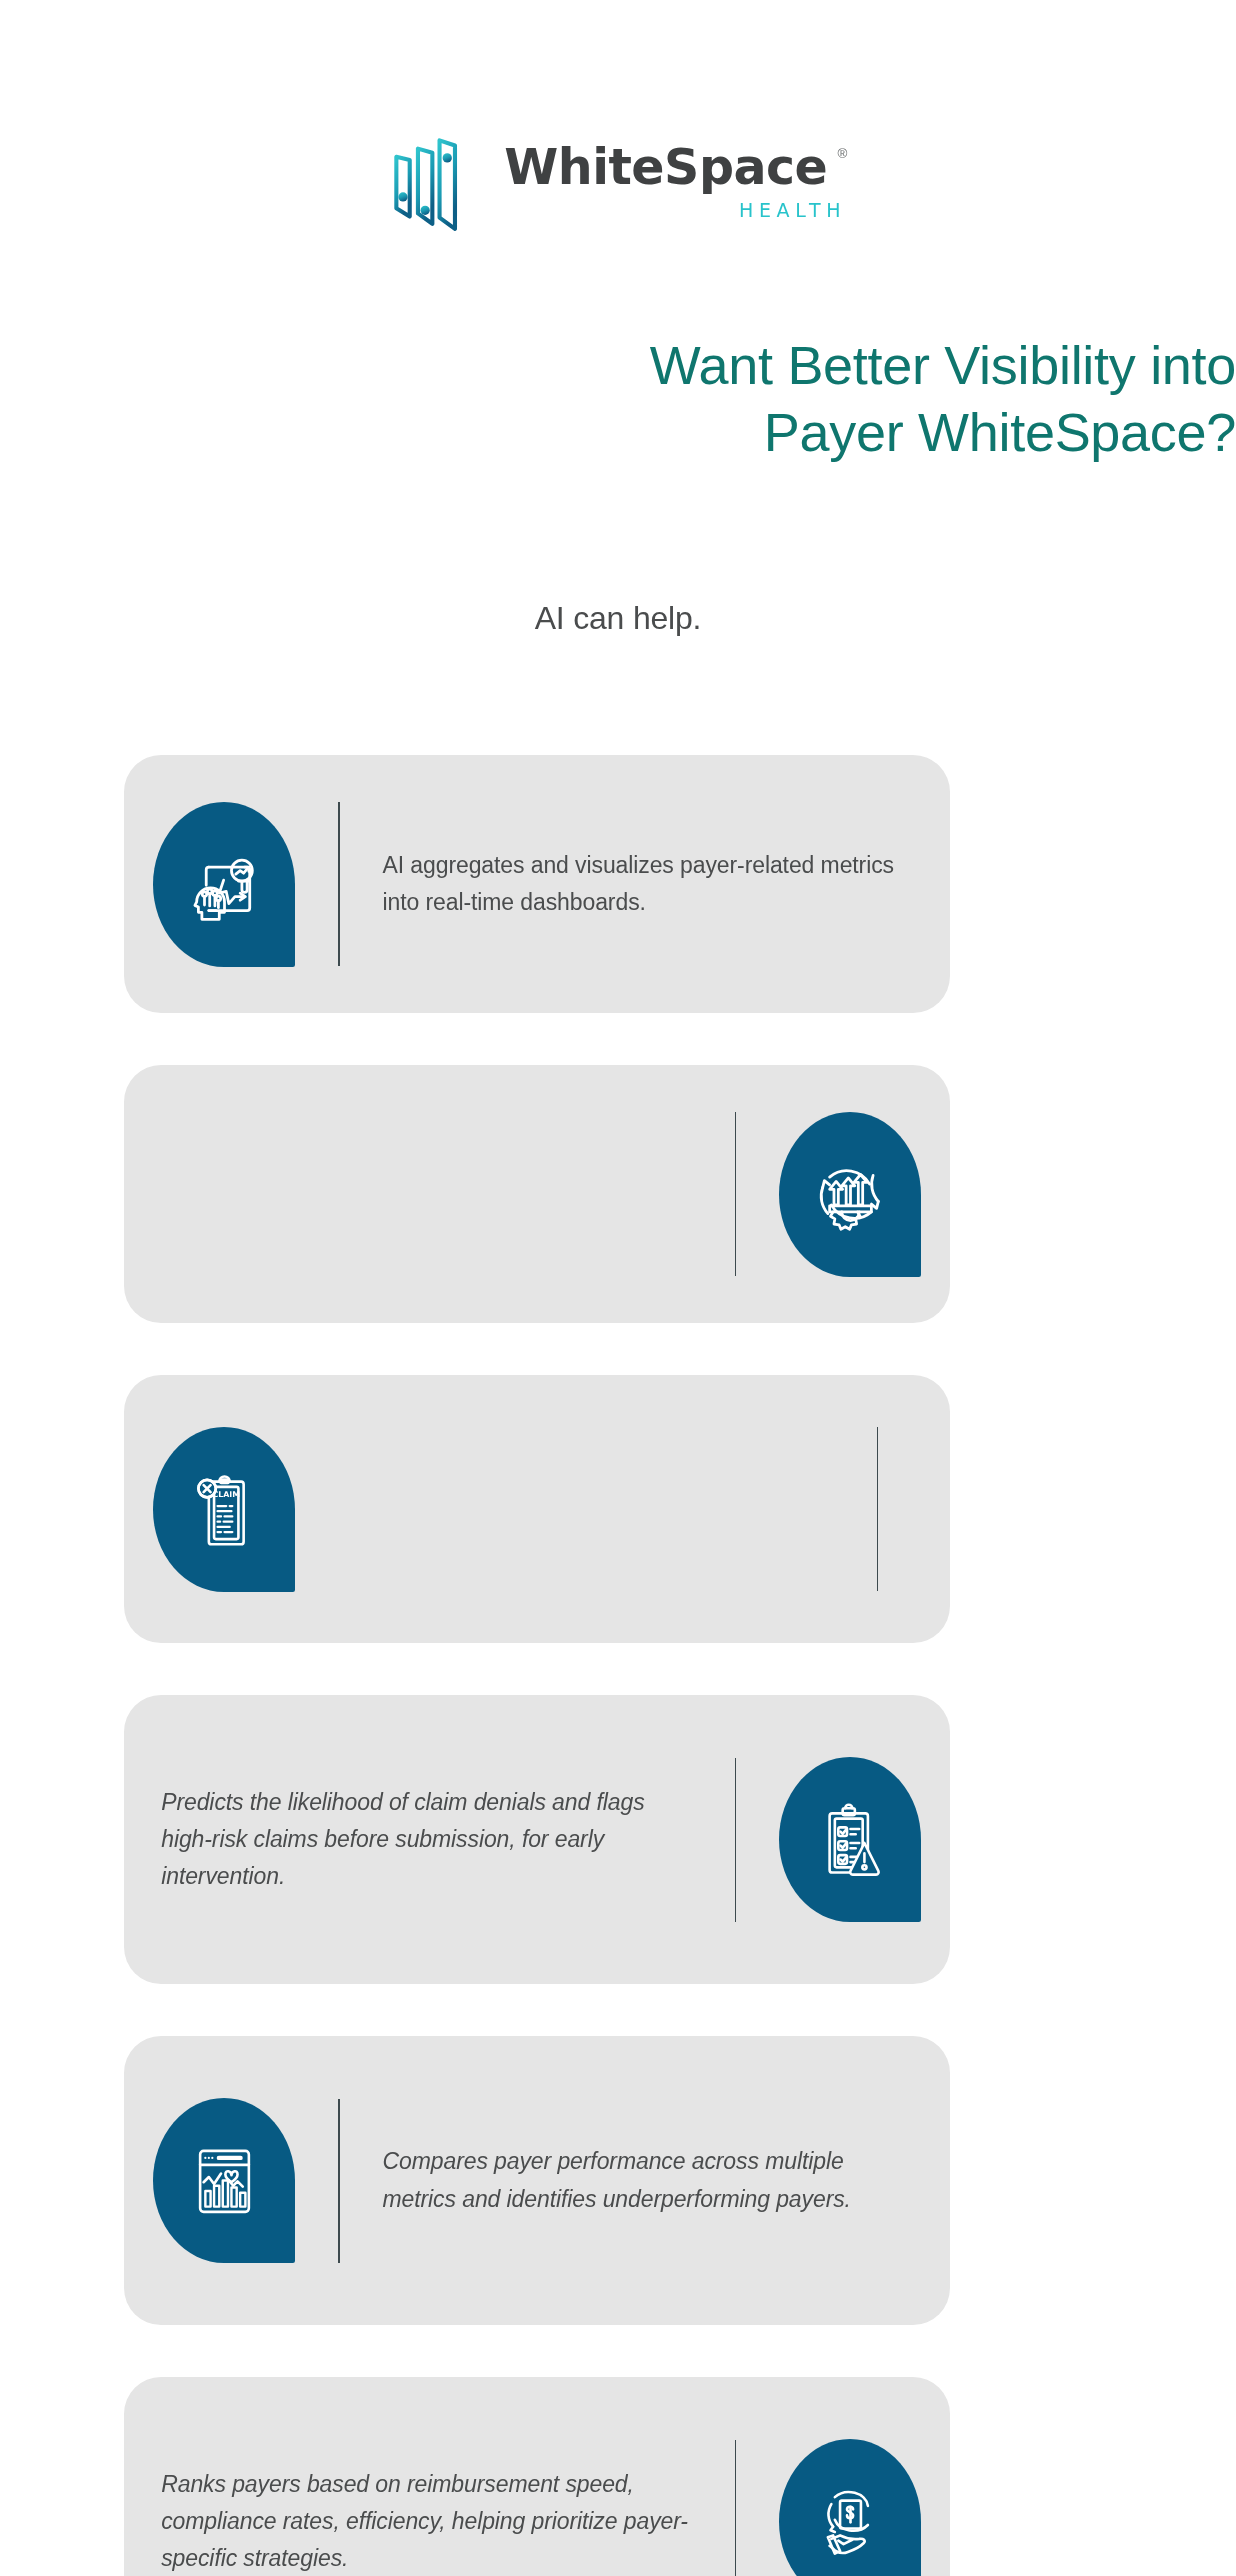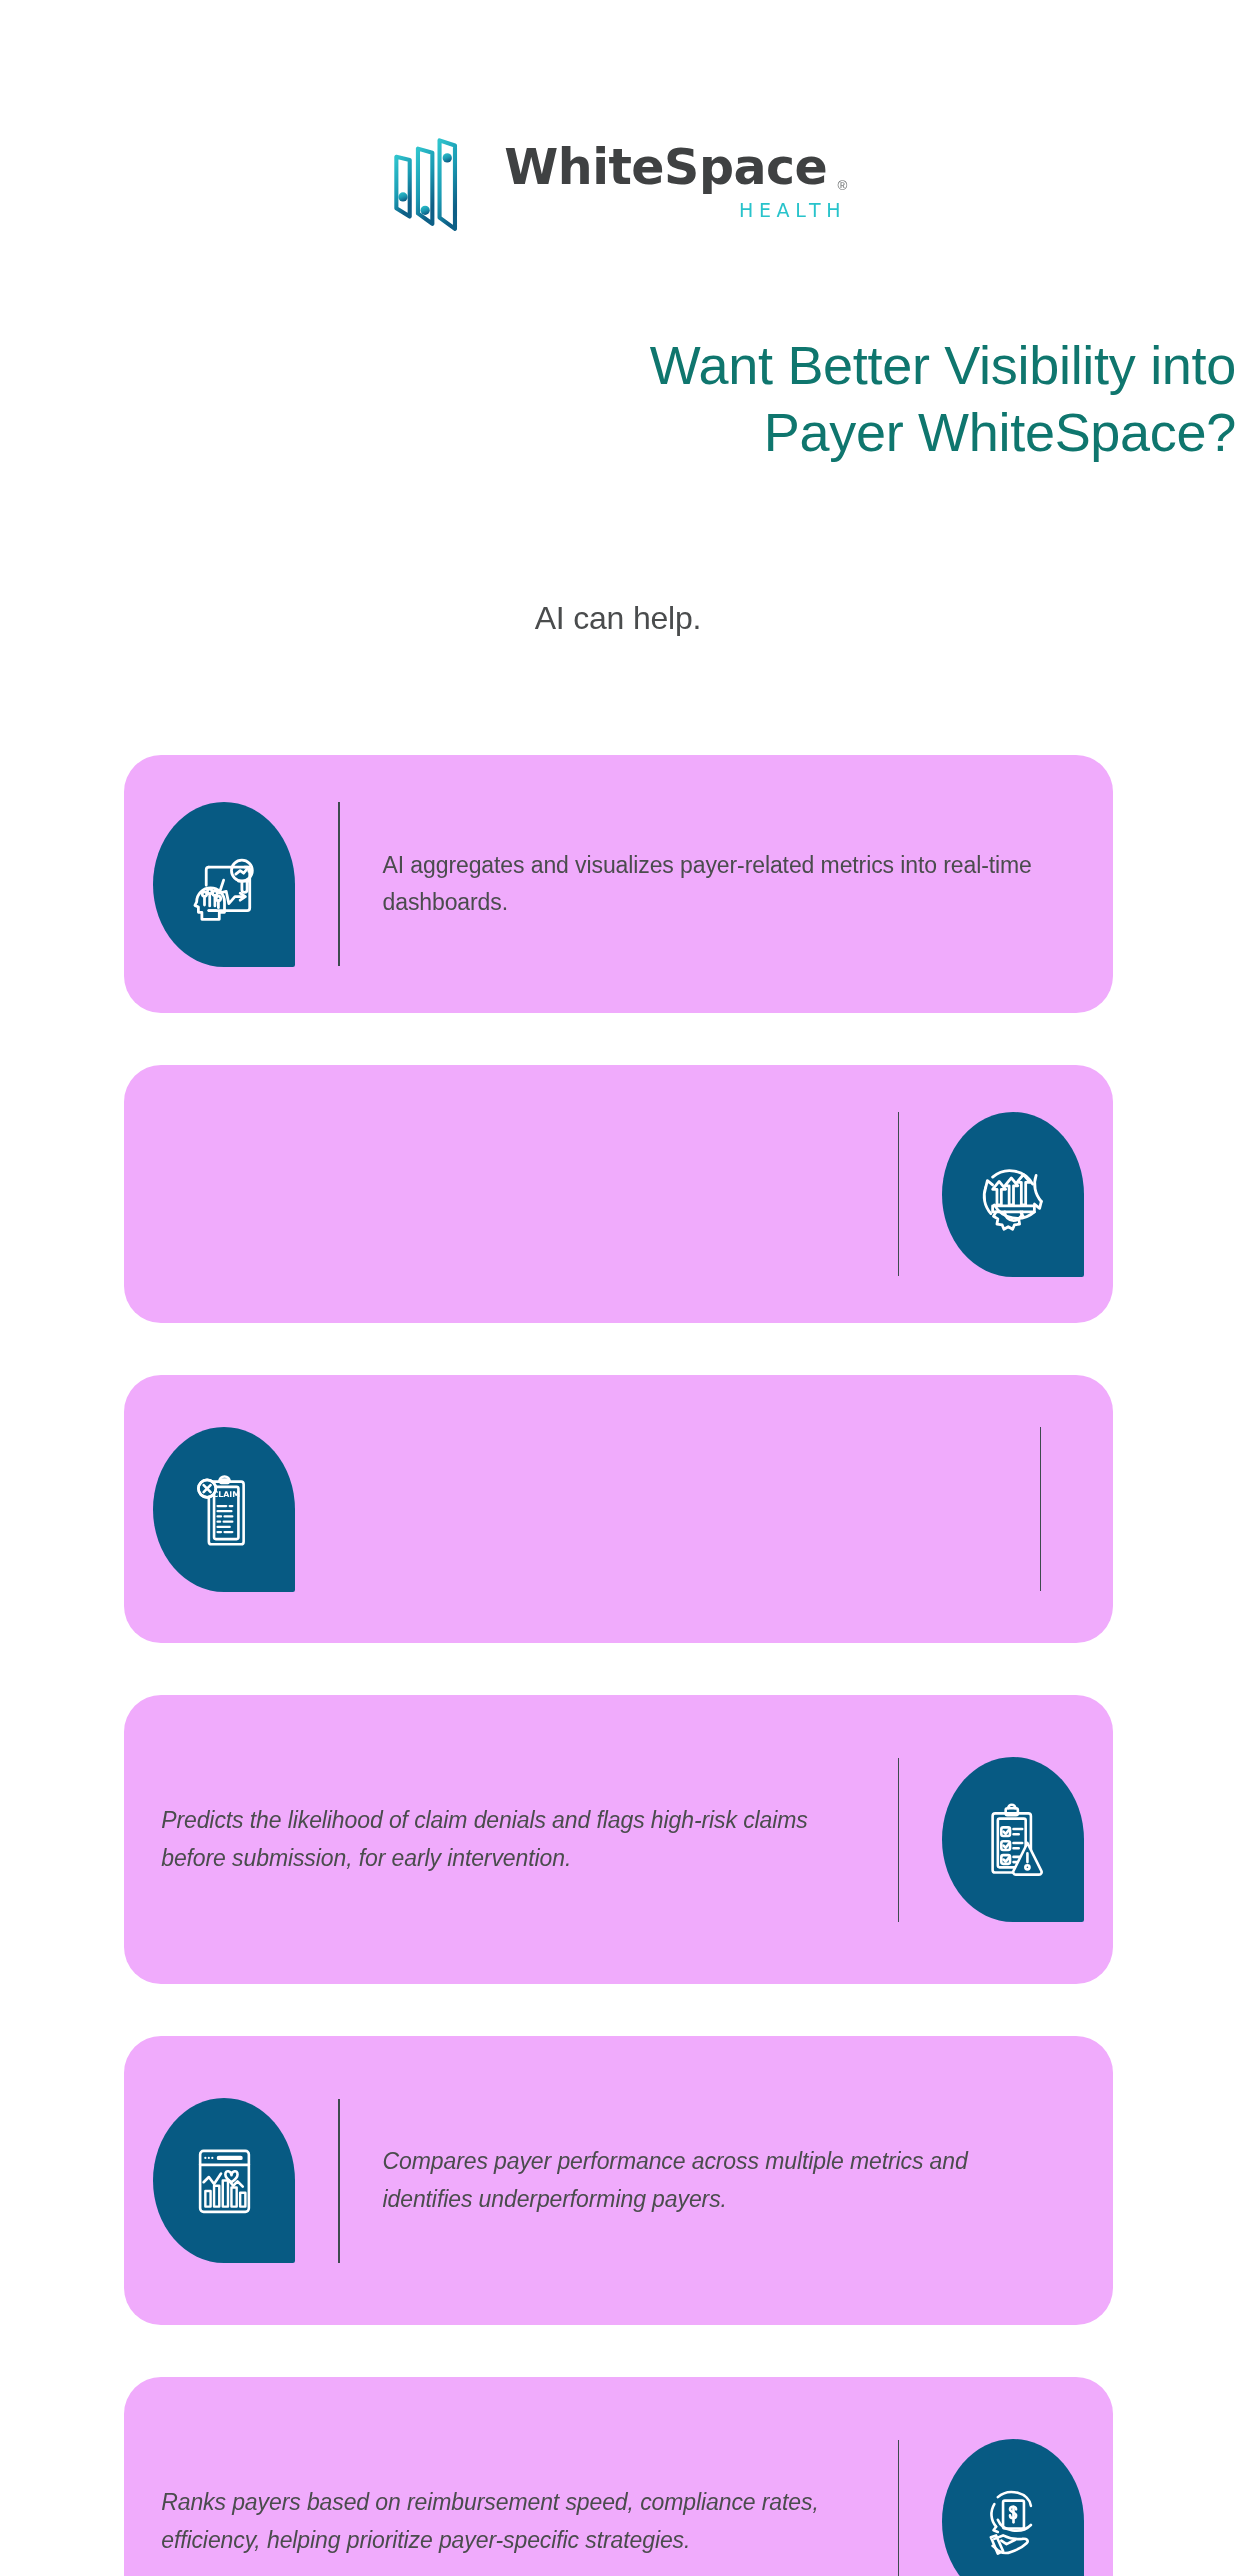--- a/index.html
+++ b/index.html
@@ -37,21 +37,21 @@
 
   .logo-mark { width: 98px; height: 108px; display: block; flex: 0 0 auto; }
 
   .logo-word {
     display: flex;
     flex-direction: column;
     align-items: flex-start;
     margin-top: 4.1px;
   }
 
-  .logo-name-row { display: flex; align-items: flex-end; gap: 8px; }
+  .logo-name-row { display: flex; align-items: flex-start; gap: 8px; }
 
   .logo-name {
     font-size: 49px;
     font-weight: 600;
     letter-spacing: -0.5px;
     color: #3f4142;
     line-height: 1;
     font-family: "DejaVu Sans", sans-serif;
   }
 
@@ -106,22 +106,22 @@
   
   .cards {
     position: absolute;
     top: 755px;
     left: 124px;
     width: 989px;
   }
 
   .card {
     position: relative;
-    width: 989px;
-    background: #f0abfc;
+    width: 826px;
+    background: #e5e5e5;
     border-radius: 37px;
     display: flex;
     align-items: center;
     padding: 0 29px;
     margin-bottom: 52px;
   }
 
   .card.h500 { height: 258px; }
   .card.h520 { height: 268px; justify-content: space-between; }
   .card.h560 { height: 289px; font-style: italic; }

